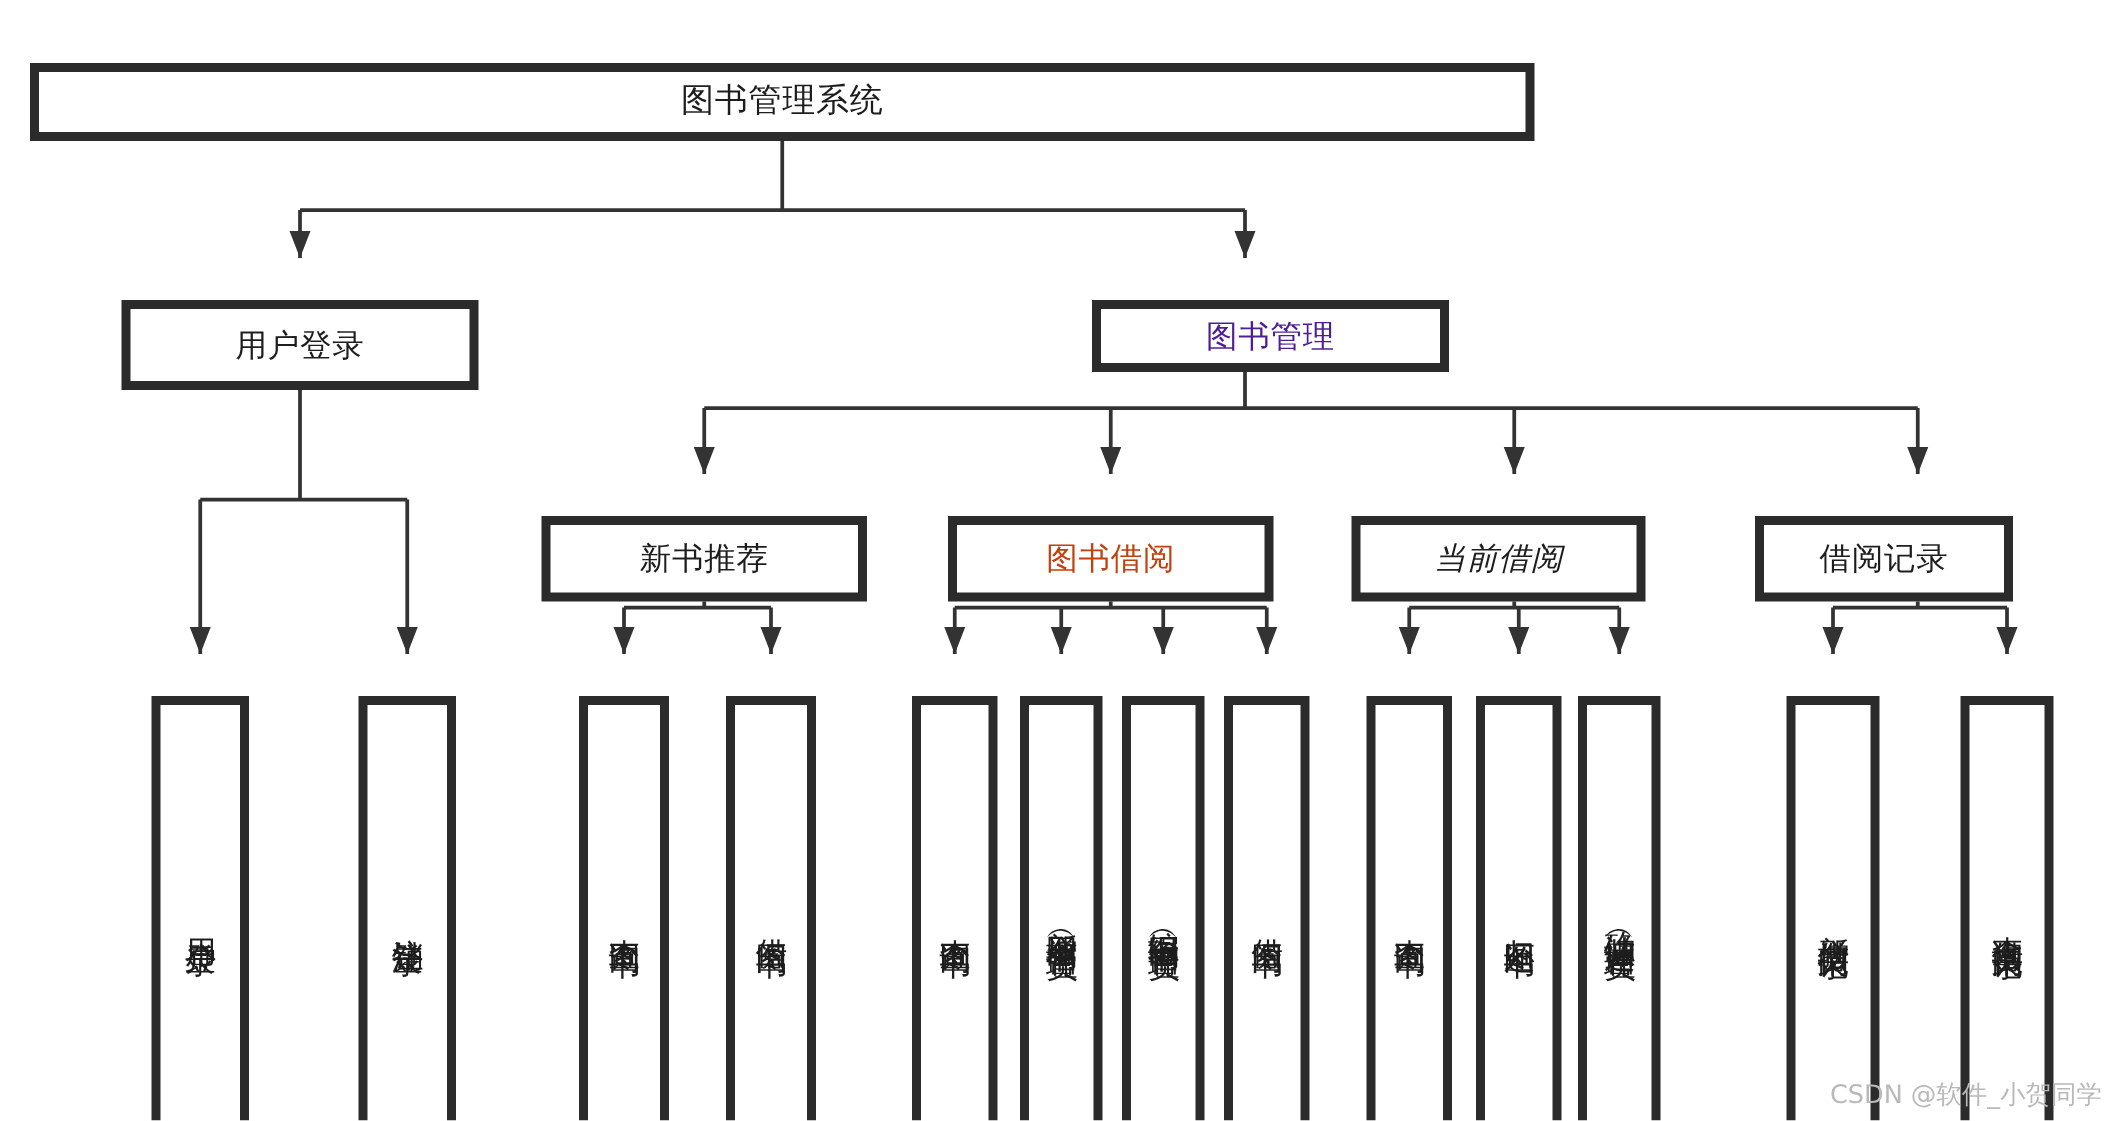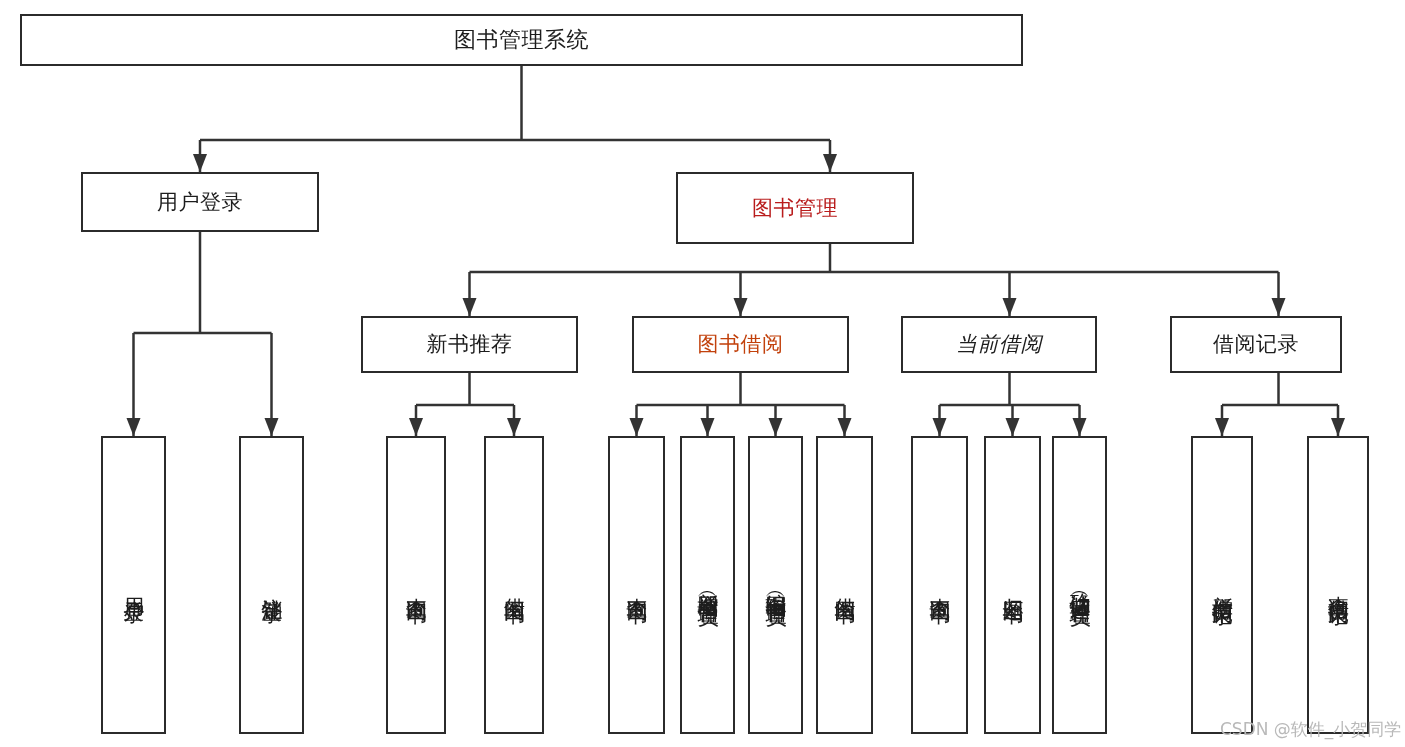--- a/index.html
+++ b/index.html
@@ -21,25 +21,26 @@
     position: absolute;
     left: 0;
     top: 0;
     width: 1405px;
     height: 747px;
   }
   .node {
     position: absolute;
     box-sizing: border-box;
     background: #ffffff;
-    border: 2px solid #0369a1;
+    border: 6px solid #0369a1;
     display: flex;
     align-items: center;
     justify-content: center;
     color: #1d1d1d;
+    margin-top: 28px;
   }
   .node .label {
     text-align: center;
     line-height: 1.18;
     letter-spacing: 0.5px;
   }
   .node.horiz .label {
     writing-mode: horizontal-tb;
     font-size: 21px;
   }
@@ -118,21 +119,21 @@
       <line x1="1338" y1="405" x2="1338" y2="436" stroke="#333333" stroke-width="2.5"></line>
       <path d="M1331,418 L1345,418 L1338,436 Z" fill="#333333"></path>
     </svg>
   <div id="nodes-layer">
       <div class="node horiz root" style="left: 20px; top: 14px; width: 1003px; height: 52px; border-color: rgb(43, 43, 43); background: rgb(255, 255, 255); color: rgb(29, 29, 29);">
         <span class="label">图书管理系统</span>
       </div>
       <div class="node horiz" style="left: 81px; top: 172px; width: 238px; height: 60px; border-color: rgb(43, 43, 43); background: rgb(255, 255, 255); color: rgb(29, 29, 29);">
         <span class="label">用户登录</span>
       </div>
-      <div class="node horiz" style="left: 676px; top: 172px; width: 238px; height: 72px; border-color: rgb(43, 43, 43); background: rgb(255, 255, 255); color: #b91c1c;">
+      <div class="node horiz" style="left: 728px; top: 172px; width: 238px; height: 48px; border-color: rgb(43, 43, 43); background: rgb(255, 255, 255); color: #4c1d95;">
         <span class="label">图书管理</span>
       </div>
       <div class="node horiz" style="left: 361px; top: 316px; width: 217px; height: 57px; border-color: rgb(43, 43, 43); background: rgb(255, 255, 255); color: rgb(29, 29, 29);">
         <span class="label">新书推荐</span>
       </div>
       <div class="node horiz" style="left: 632px; top: 316px; width: 217px; height: 57px; border-color: rgb(43, 43, 43); background: rgb(255, 255, 255); color: #c2410c;">
         <span class="label">图书借阅</span>
       </div>
       <div class="node horiz" style="left: 901px; top: 316px; width: 196px; height: 57px; border-color: rgb(43, 43, 43); background: rgb(255, 255, 255); color: rgb(29, 29, 29); font-style: italic;">
         <span class="label">当前借阅</span>

